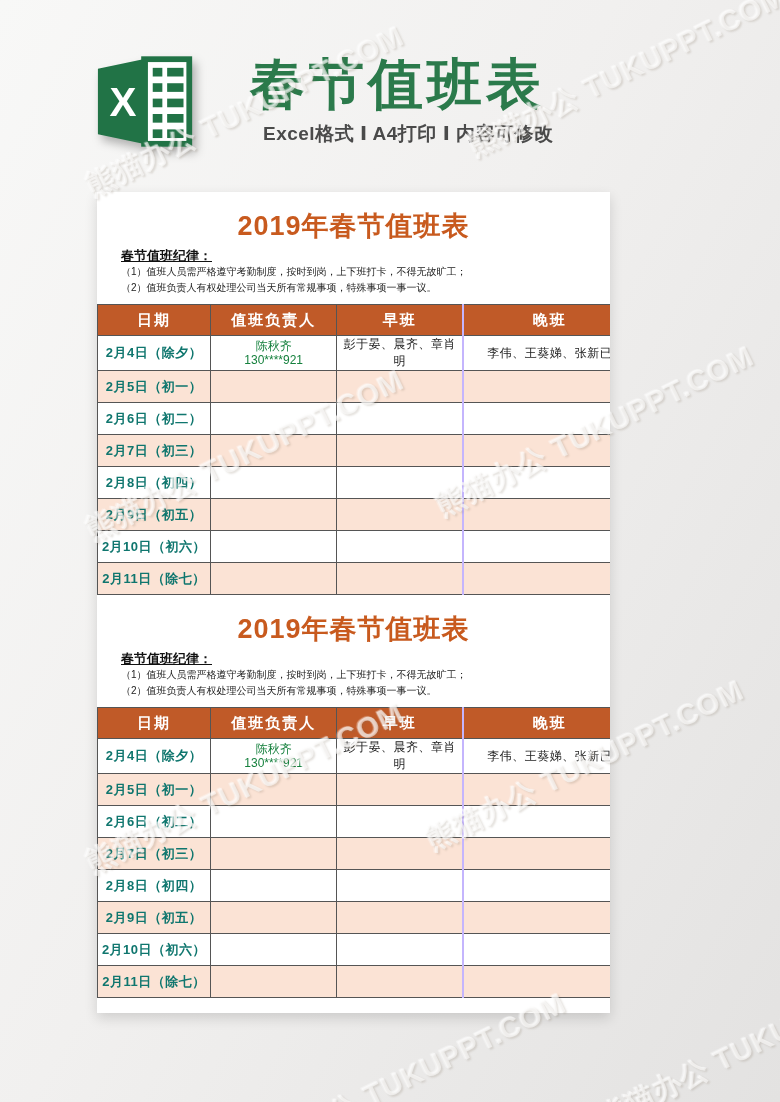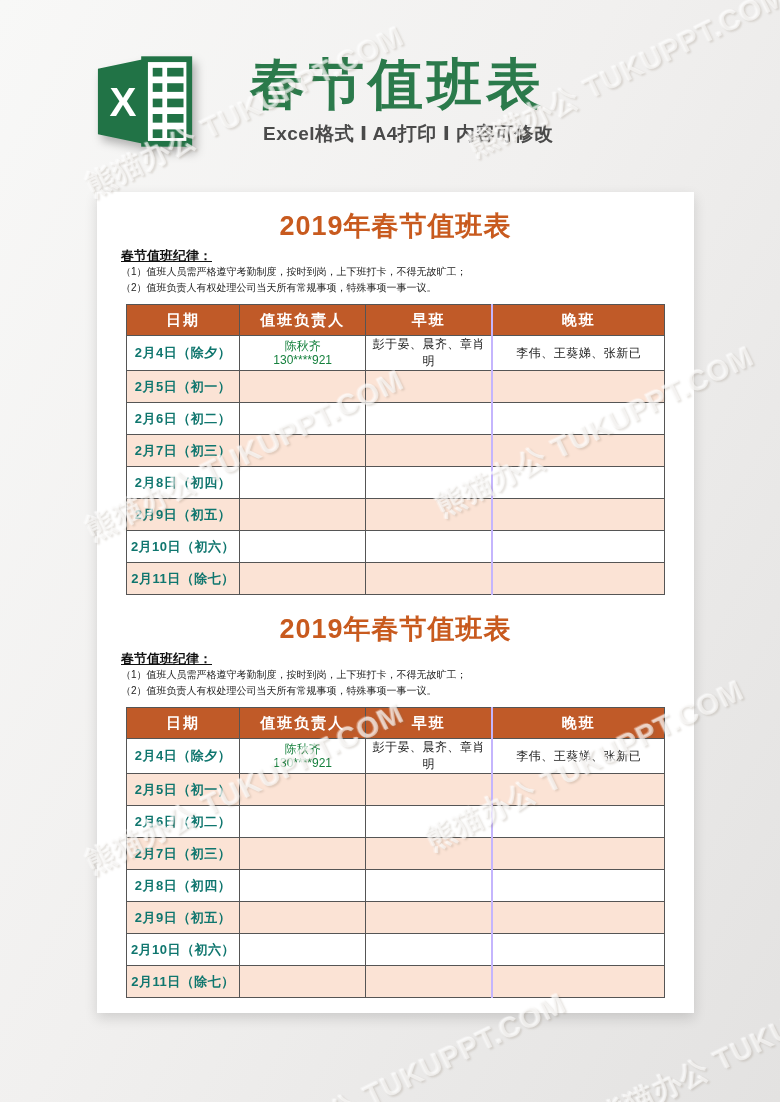--- a/index.html
+++ b/index.html
@@ -24,21 +24,21 @@
     letter-spacing:4px; white-space:nowrap;
   }
   .banner-subtitle {
     position:absolute; left:263px; top:121px; width:400px;
     font-size:19px; font-weight:700; color:#4a4a4a;
     letter-spacing:.5px; white-space:nowrap;
   }
 
   
   .paper {
-    position:absolute; left:97px; top:192px; width:597px; height:821px;
+    position:absolute; left:97px; top:192px; width:513px; height:821px;
     background:#ffffff; box-shadow:0 5px 12px rgba(0,0,0,.14);
     overflow:hidden;
   }
   .section-title {
     margin-top:19px; text-align:center;
     font-size:27px; line-height:30px; font-weight:800; color:#c85a1e;
     letter-spacing:1px;
   }
   .rules { margin:7px 24px 0 24px; }
   .rules-title { font-size:13px; line-height:16px; font-weight:700; color:#111;text-decoration:underline; }

